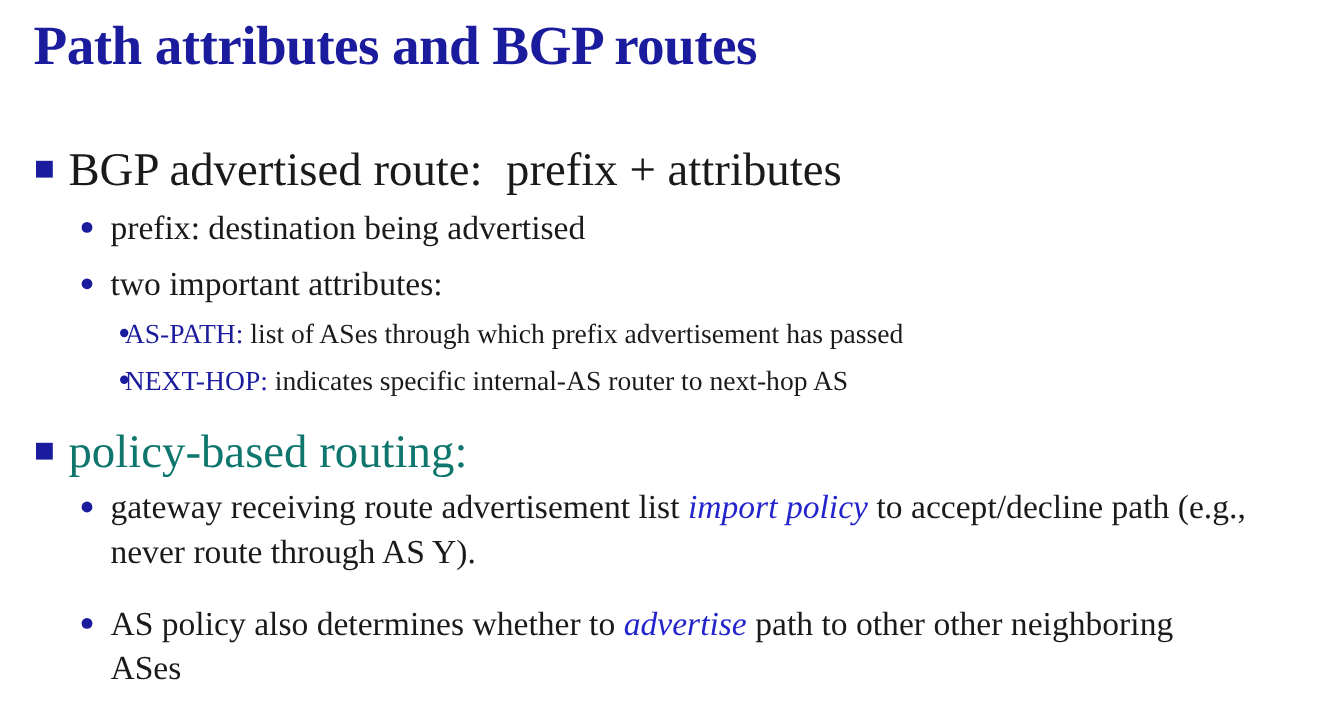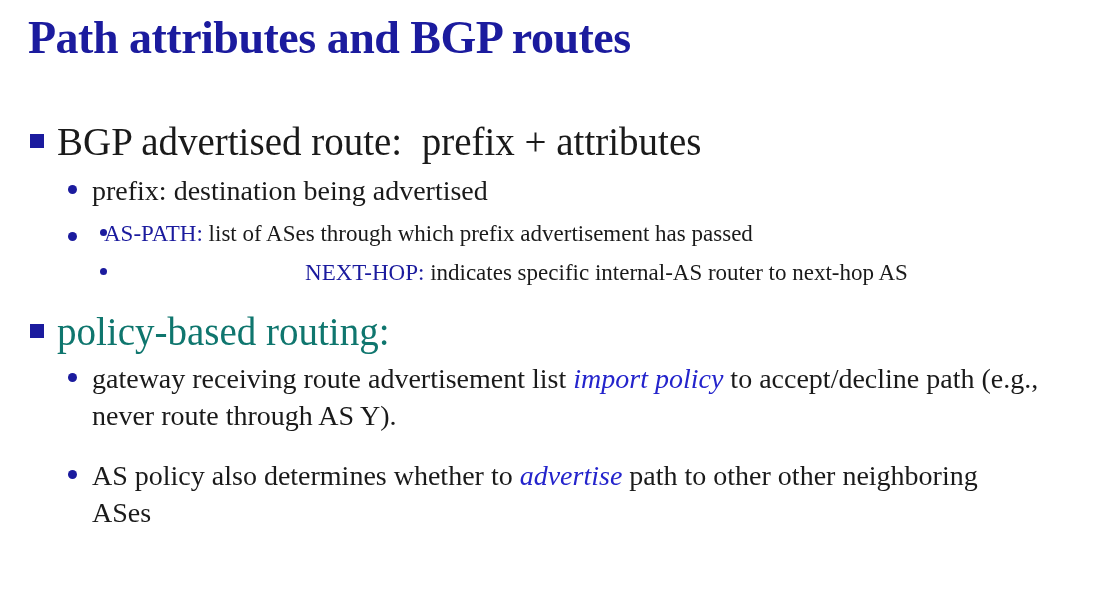--- a/index.html
+++ b/index.html
@@ -29,21 +29,21 @@
   .l2 .marker { left:68px; top:13px; width:9px; height:9px; border-radius:50%; }
   .l3 .marker { left:100px; top:10px; width:7px; height:7px; border-radius:50%; }
   .navy { color:#1b1b9e; }
   .red  { color:#0f766e; }
   .blue-italic { color:#2424cc; font-style:italic;text-align:center; }
   
   .i0 { margin-top:58px; }
   .i1 { margin-top:10px; }
   .i2 { margin-top:10px; }
   .i3 { margin-top:8px; }
-  .i4 { margin-top:9px;text-align:center; }
+  .i4 { margin-top:9px; }
   .i5 { margin-top:24px; }
   .i6 { margin-top:8px; }
   .i7 { margin-top:23px; }
 </style>
 </head>
 <body>
 
 <div class="slide">
 
   <h1 class="title">Path attributes and BGP routes</h1>
@@ -53,20 +53,21 @@
     <span class="text"><span>BGP advertised route:  prefix + attributes</span></span>
   </div>
 
   <div class="line l2 i1">
     <span class="marker"></span>
     <span class="text"><span>prefix: destination being advertised</span></span>
   </div>
 
   <div class="line l2 i2">
     <span class="marker"></span>
+    <span class="text"><span>two important attributes:</span></span>
   </div>
 
   <div class="line l3 i3">
     <span class="marker"></span>
     <span class="text"><span class="navy">AS-PATH:</span><span> list of ASes through which prefix advertisement has passed</span></span>
   </div>
 
   <div class="line l3 i4">
     <span class="marker"></span>
     <span class="text"><span class="navy">NEXT-HOP:</span><span> indicates specific internal-AS router to next-hop AS</span></span>

